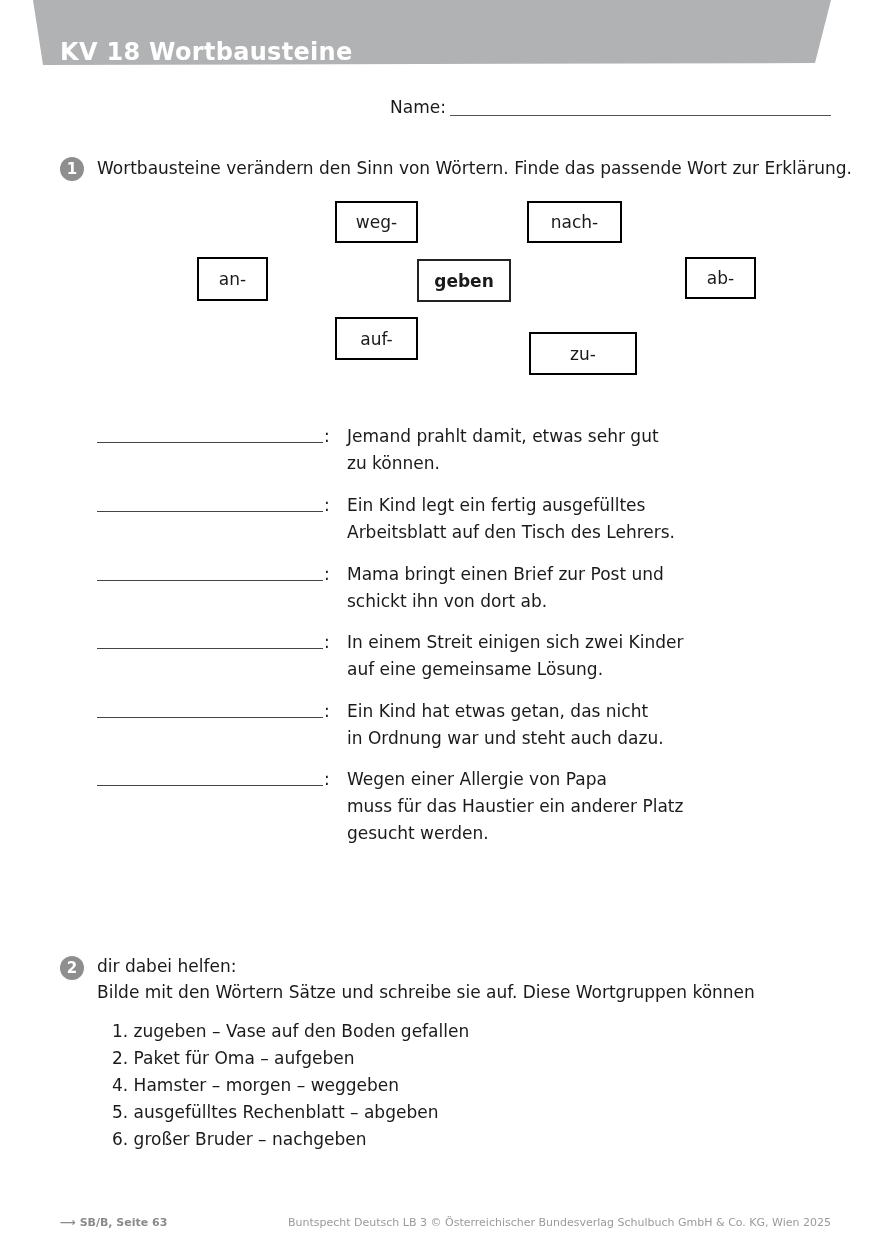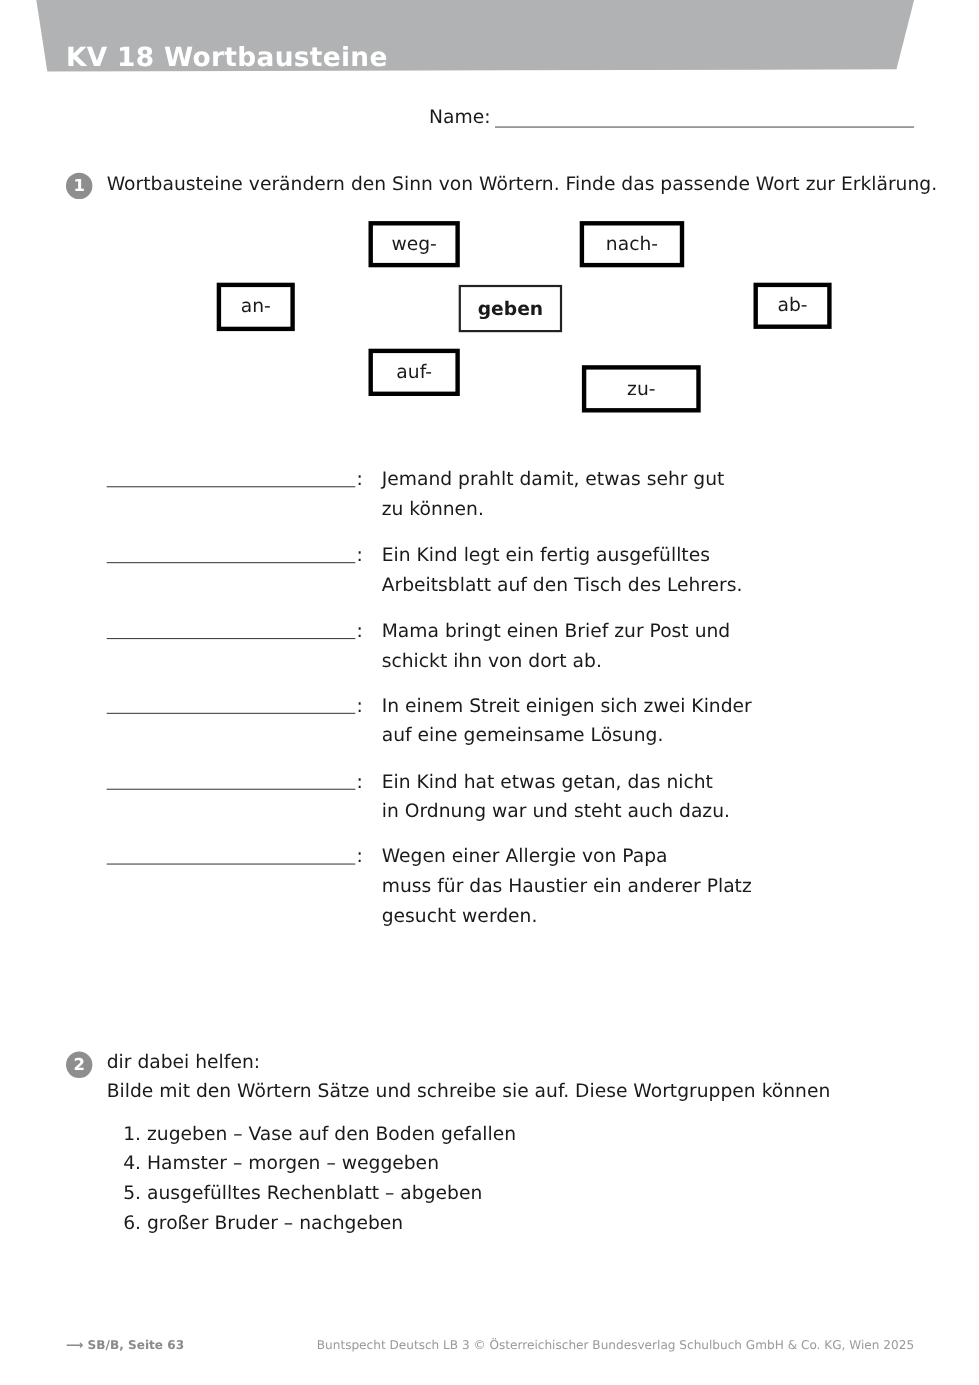--- a/index.html
+++ b/index.html
@@ -21,21 +21,21 @@
     position: absolute; left: 450px; top: 115px; width: 381px; height: 0;
     border-top: 1.5px solid #555;
   }
   .task-badge {
     position: absolute; width: 24px; height: 24px; border-radius: 50%;
     background: #8e8e8e; color: #fff; font-weight: bold; font-size: 15px;
     text-align: center; line-height: 24px;
   }
   .task-text { position: absolute; font-size: 17px; line-height: 26px; }
   .box {
-    position: absolute; border: 4px solid #000000; background: #fff;
+    position: absolute; border: 2px solid #000000; background: #fff;
     font-size: 17px; text-align: center; box-sizing: border-box;
     display: flex; align-items: center; justify-content: center;
   }
   .box.main { border: 2px solid #222; font-weight: bold; }
   .exercise-row { position: absolute; left: 97px; width: 640px; }
   .answer-line {
     position: absolute; left: 0; top: 19px; width: 226px; height: 0;
     border-top: 1.3px solid #444;
   }
   .colon { position: absolute; left: 227px; top: 0; font-size: 17px; line-height: 26px; }
@@ -114,20 +114,21 @@
 </div>
 
 <div class="task-badge" style="left:60px; top:956px;">2</div>
 <div class="task-text" style="left:97px; top:953px;">
   <div>dir dabei helfen:</div>
   <div>Bilde mit den Wörtern Sätze und schreibe sie auf. Diese Wortgruppen können</div>
 </div>
 
 <div class="list">
   <div>1. zugeben – Vase auf den Boden gefallen</div>
+  <div>2. Paket für Oma – aufgeben</div>
   <div>4. Hamster – morgen – weggeben</div>
   <div>5. ausgefülltes Rechenblatt – abgeben</div>
   <div>6. großer Bruder – nachgeben</div>
 </div>
 
 <div class="footer-left">
   <span>⟶</span>
   <span>SB/B, Seite 63</span>
 </div>
 <div class="footer-right">Buntspecht Deutsch LB 3 © Österreichischer Bundesverlag Schulbuch GmbH &amp; Co. KG, Wien 2025</div>

